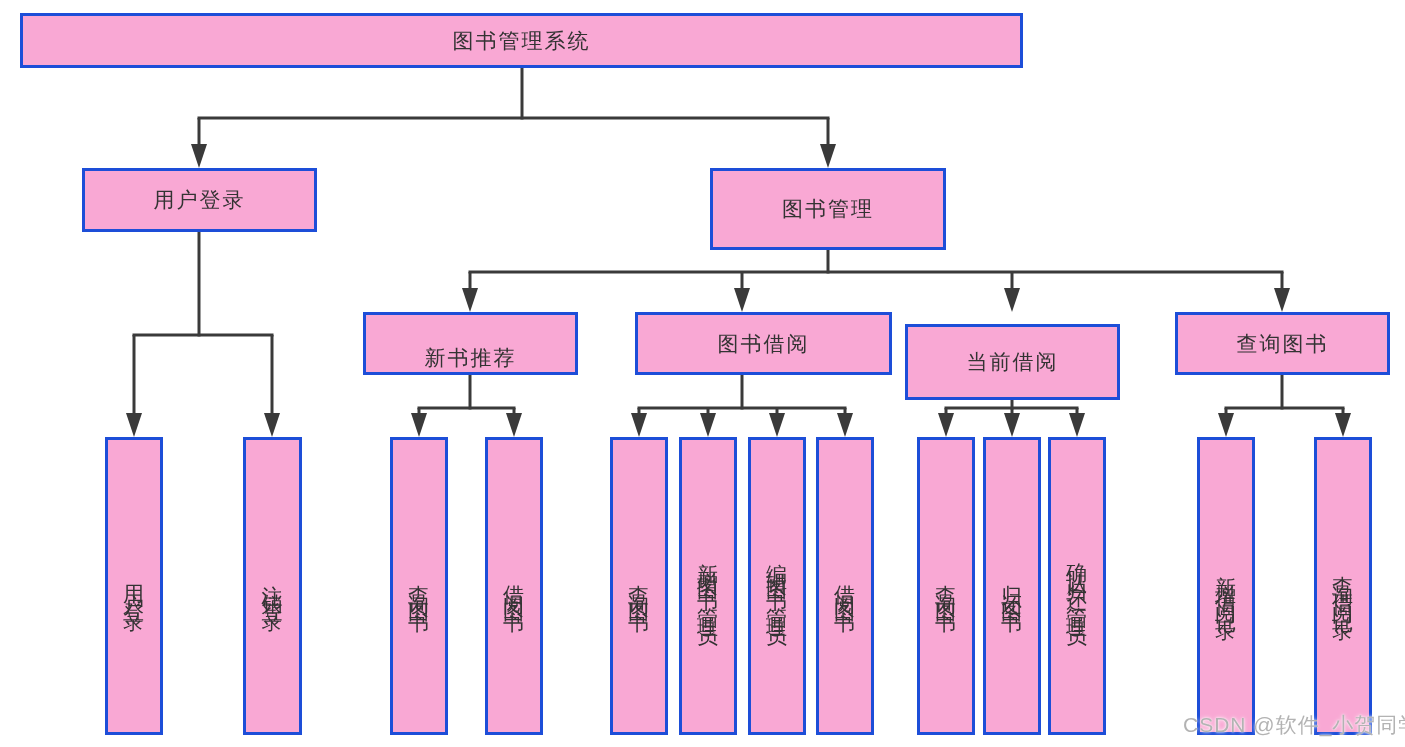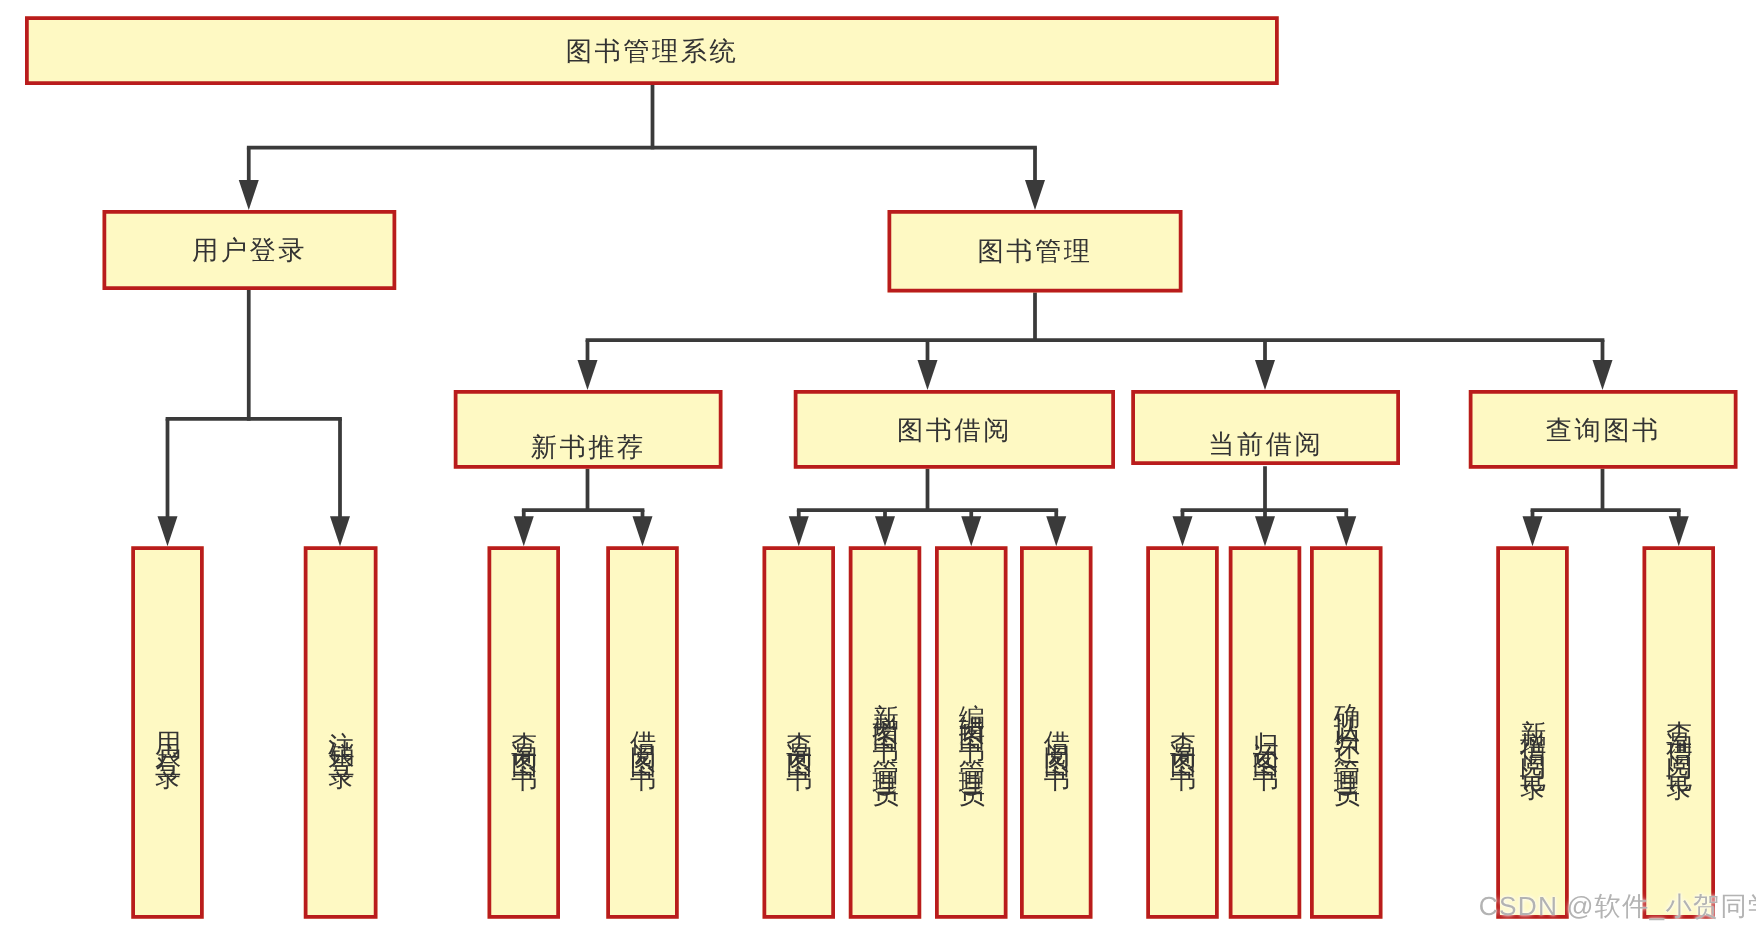--- a/index.html
+++ b/index.html
@@ -2,21 +2,21 @@
 <html><head>
 <meta charset="utf-8">
 <style>
   html,body{margin:0;padding:0;background:#ffffff;}
   .canvas{
     position:relative;width:1405px;height:747px;background:#ffffff;overflow:hidden;
     font-family:"Liberation Sans","DejaVu Sans",sans-serif;color:#333333;
   }
   .connectors{position:absolute;left:0;top:0;width:1405px;height:747px;z-index:1;}
   .box{
-    position:absolute;box-sizing:border-box;border:3px solid #b91c1c;background:#fef9c3;
+    position:absolute;box-sizing:border-box;border:3px solid #1d4ed8;background:#f9a8d4;
     display:flex;align-items:center;justify-content:center;z-index:2;
   }
   .box.h span{
     font-size:21px;letter-spacing:2px;color:#333333;white-space:nowrap;
   }
   .box.v span{
     writing-mode:vertical-rl;font-size:21px;letter-spacing:9px;color:#333333;
     white-space:nowrap;line-height:1;
   }
   .watermark{
@@ -92,31 +92,31 @@
     <polygon points="1335,413 1351,413 1343,437" fill="#3a3a3a" stroke="none"></polygon>
   </svg>
 
   <div class="box h" style="left:20px;top:13px;width:1003px;height:55px;">
     <span>图书管理系统</span>
   </div>
 
   <div class="box h" style="left:82px;top:168px;width:235px;height:64px;">
     <span>用户登录</span>
   </div>
-  <div class="box h" style="left:710px;top:168px;width:236px;height:66px;">
+  <div class="box h" style="left:710px;top:168px;width:236px;height:82px;">
     <span>图书管理</span>
   </div>
 
   <div class="box h" style="left:363px;top:312px;width:215px;height:63px;align-items:flex-end;">
     <span>新书推荐</span>
   </div>
   <div class="box h" style="left:635px;top:312px;width:257px;height:63px;">
     <span>图书借阅</span>
   </div>
-  <div class="box h" style="left:905px;top:312px;width:215px;height:60px;align-items:flex-end;">
+  <div class="box h" style="left:905px;top:324px;width:215px;height:76px;">
     <span>当前借阅</span>
   </div>
   <div class="box h" style="left:1175px;top:312px;width:215px;height:63px;">
     <span>查询图书</span>
   </div>
 
   <div class="box v" style="left:105px;top:437px;width:58px;height:298px;">
     <span>用户登录</span>
   </div>
   <div class="box v" style="left:243px;top:437px;width:59px;height:298px;">

